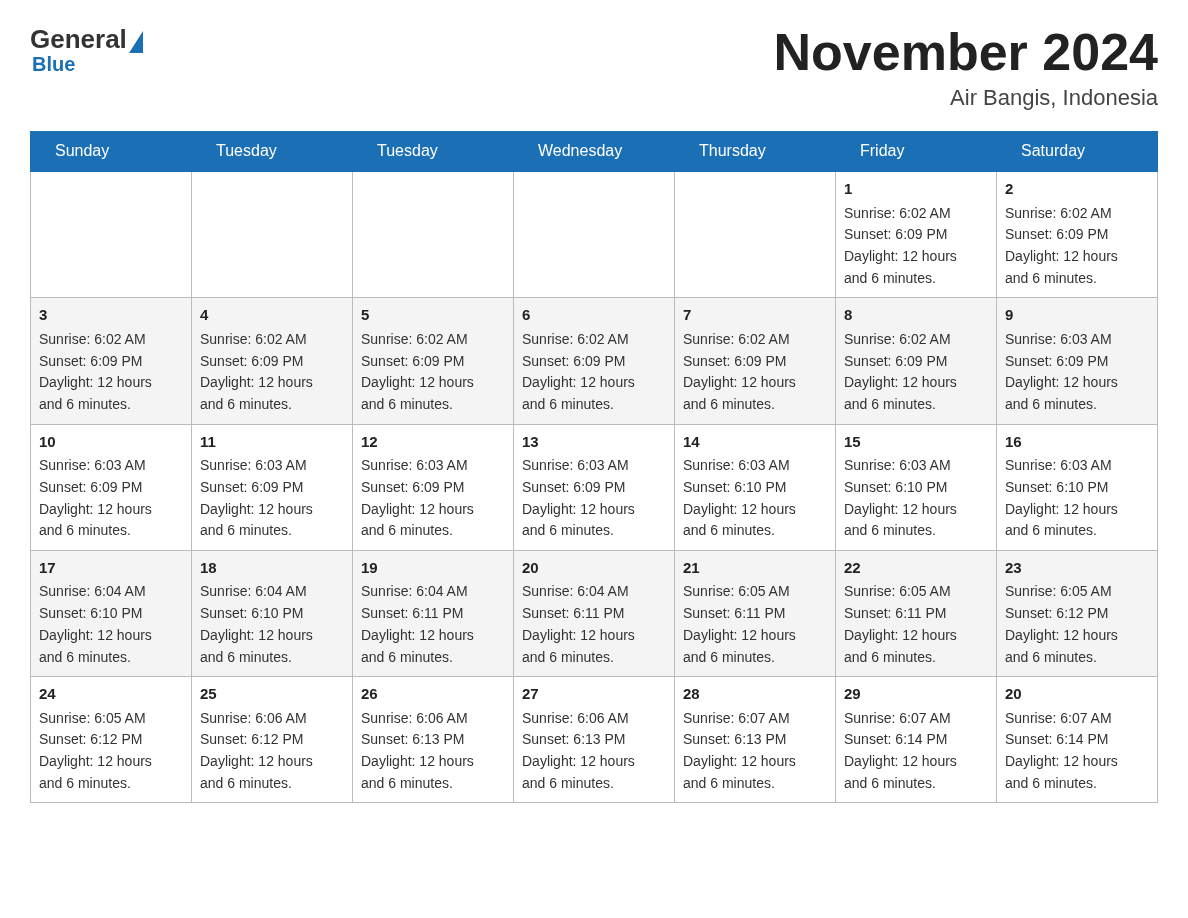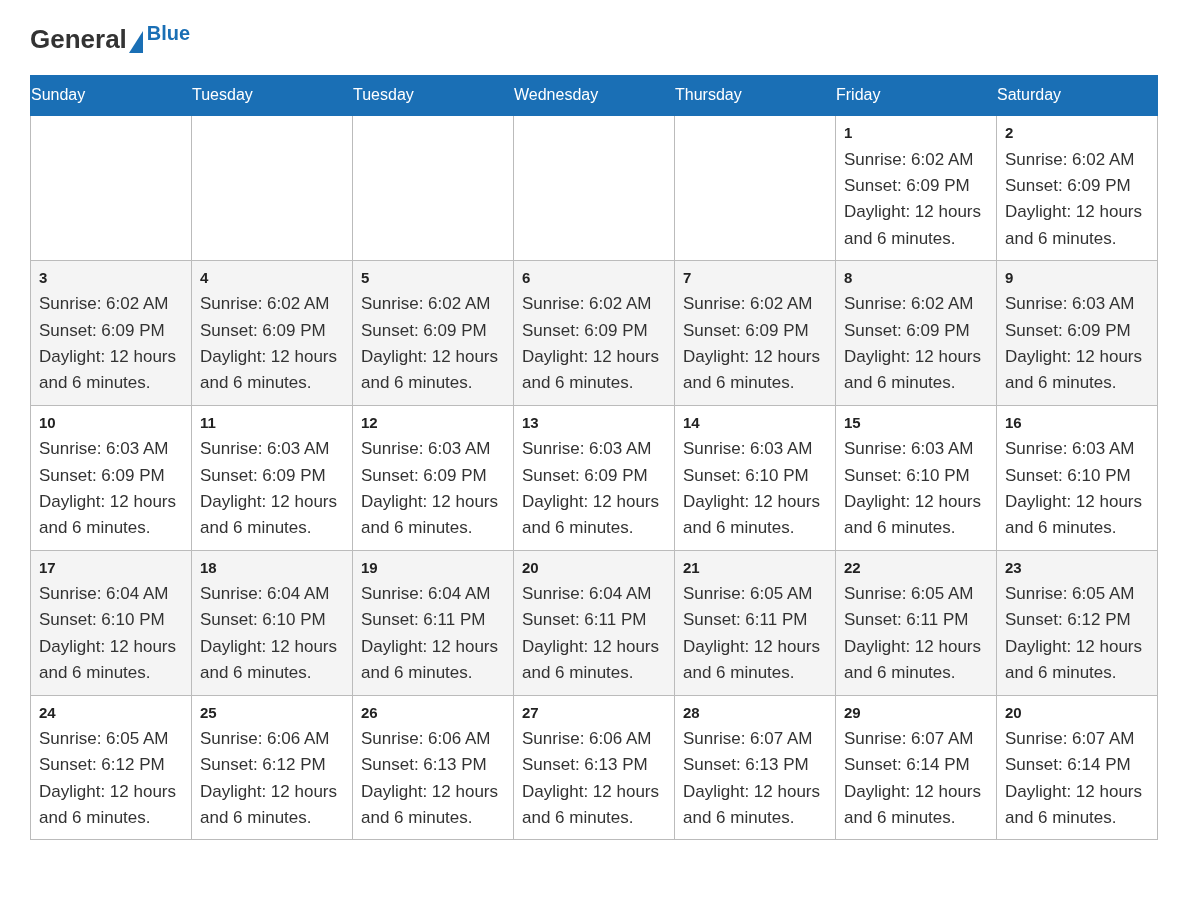--- a/index.html
+++ b/index.html
@@ -12,21 +12,21 @@
       min-height: 918px;
     }
     .header-area {
       display: flex;
       justify-content: space-between;
       align-items: flex-start;
       margin-bottom: 20px;
     }
     .logo-area {
       display: flex;
-      flex-direction: row;
+      flex-direction: column;
       align-items: flex-start;
     }
     .logo-text {
       display: flex;
       align-items: center;
       font-size: 26px;
       font-weight: bold;
       color: #333;
     }
     .logo-text .blue-icon {
@@ -63,21 +63,21 @@
     .calendar-table {
       width: 100%;
       border-collapse: collapse;
       border: 1px solid #aaa;
     }
     .calendar-table th {
       background-color: #1a6fb5;
       color: #fff;
       font-size: 16px;
       font-weight: normal;
-      padding: 10px 0;
+      padding: 10px 24px;
       text-align: left;
       border: 1px solid #1a6fb5;
     }
     .calendar-table td {
       vertical-align: top;
       padding: 6px 8px 8px 8px;
       border: 1px solid #bbb;
       font-size: 13px;
       line-height: 1.5;
       width: calc(100% / 7);
@@ -88,21 +88,21 @@
       background-color: #f4f4f4;
     }
     .day-number {
       font-size: 15px;
       font-weight: bold;
       color: #222;
       display: block;
       margin-bottom: 2px;
     }
     .day-info {
-      font-size: 17px;
+      font-size: 14px;
       color: #333;
       line-height: 1.55;
     }
     .empty-cell {
       background: #fff;
     }
     
     .calendar-table tbody tr td {
       border-bottom: 1px solid #bbb;
     }
@@ -113,20 +113,24 @@
 </head>
 <body>
 
 <div class="header-area">
   <div class="logo-area">
     <div class="logo-text">
       <span>General</span>
       <span class="blue-icon"></span>
     </div>
     <div class="logo-blue">Blue</div>
+  </div>
+  <div class="title-area">
+    <div class="month-title">November 2024</div>
+    <div class="location-title">Air Bangis, Indonesia</div>
   </div>
 </div>
 
 <table class="calendar-table">
   <thead>
     <tr>
     <th>Sunday</th>
         <th>Tuesday</th>
         <th>Tuesday</th>
         <th>Wednesday</th>

